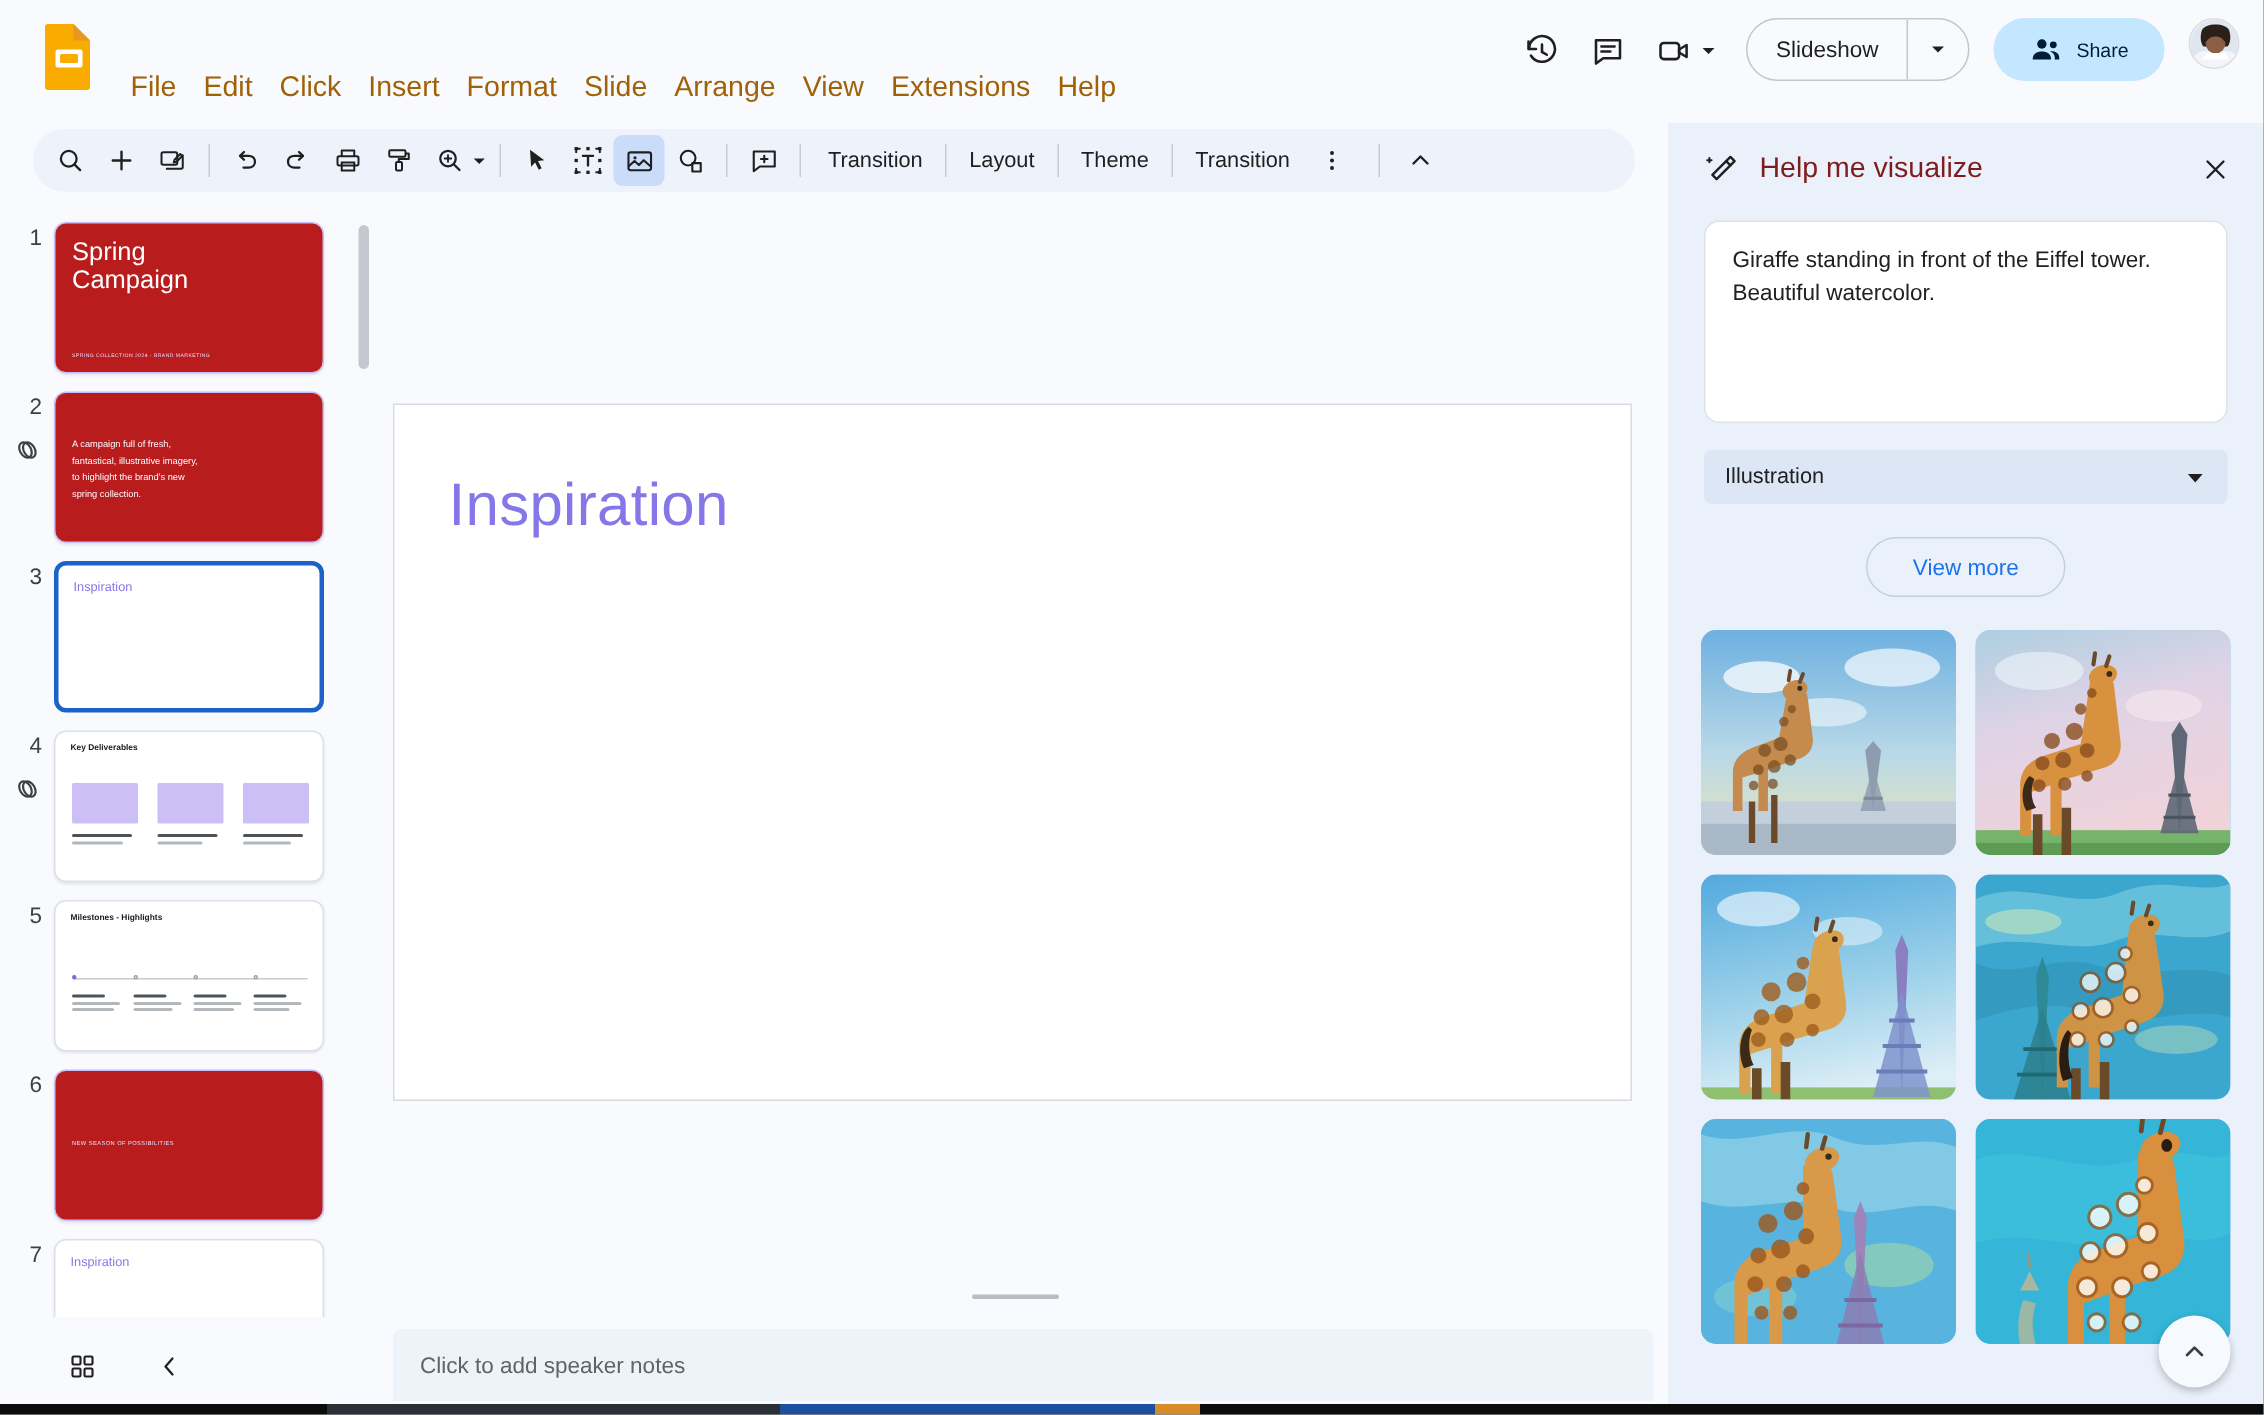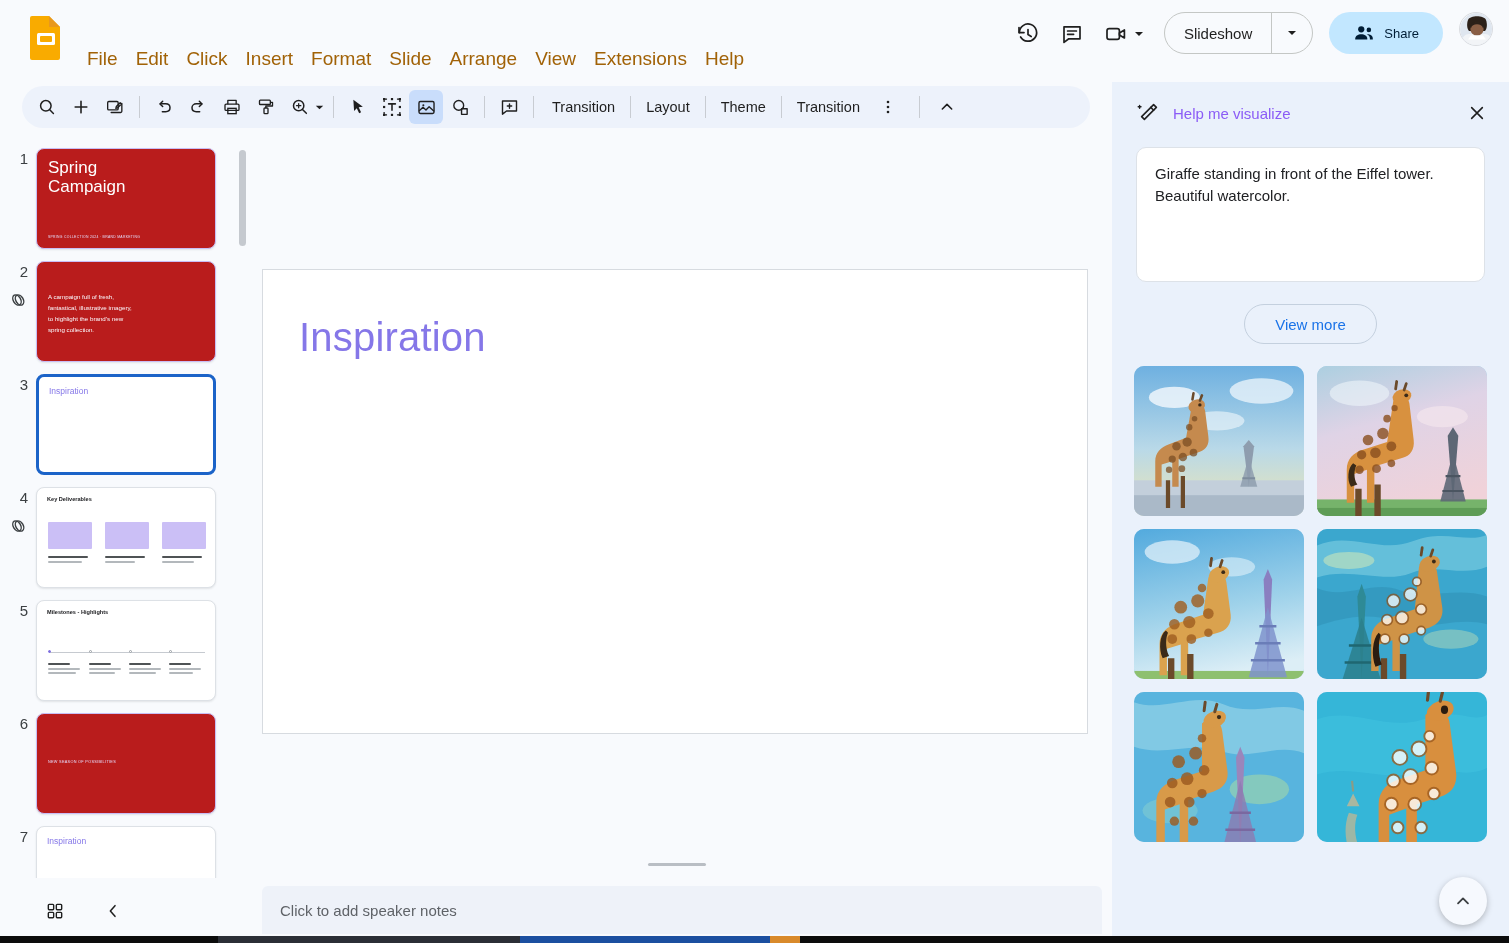--- a/index.html
+++ b/index.html
@@ -198,21 +198,21 @@
     position: absolute; left: 1112px; top: 82px;
     width: 397px; height: 861px;
     background: #eaf1fb;
     overflow: hidden;
   }
   .panel-head {
     position: relative; height: 62px;
     display: flex; align-items: center; padding: 0 14px 0 24px;
   }
   .panel-title {
-    font-size: 15px; color: #8b5cf6; margin-left: 13px; flex: 1;
+    font-size: 19px; color: #7f1d1d; margin-left: 13px; flex: 1;
   }
   .panel-close {
     width: 36px; height: 36px; border-radius: 50%;
     display:flex; align-items:center; justify-content:center; cursor:pointer;
   }
   .prompt-box {
     margin: 3px 24px 0 24px; height: 135px;
     background: #fff; border: 1px solid #dde2e8; border-radius: 10px;
     padding: 15px 18px; font-size: 15px; color: #202124; line-height: 1.45;
     cursor: text;
@@ -626,20 +626,28 @@
       <span class="panel-title">Help me visualize</span>
       <span class="panel-close">
         <svg width="20" height="20" viewBox="0 0 24 24" fill="none" stroke="#1f1f1f" stroke-width="1.9">
           <path d="M5.6 5.6l12.8 12.8M18.4 5.6L5.6 18.4" stroke-linecap="round"></path>
         </svg>
       </span>
     </div>
 
     <div class="prompt-box">Giraffe standing in front of the Eiffel tower. Beautiful watercolor.</div>
 
+    <div class="style-select">
+      <span style="flex:1">Illustration</span>
+      <span style="display:flex;">
+        <svg width="15" height="15" viewBox="0 0 14 14">
+            <path d="M2.4 4.6h9.2L7 10z" fill="#1f1f1f"></path>
+          </svg>
+      </span>
+    </div>
 
     <div class="view-more">View more</div>
 
 
     <div class="img-grid">
 
       <div class="img-cell">
         <svg width="100%" height="100%" viewBox="0 0 160 150" preserveAspectRatio="xMidYMid slice">
           <defs>
               <linearGradient id="g1" x1="0" y1="0" x2="0" y2="1">

